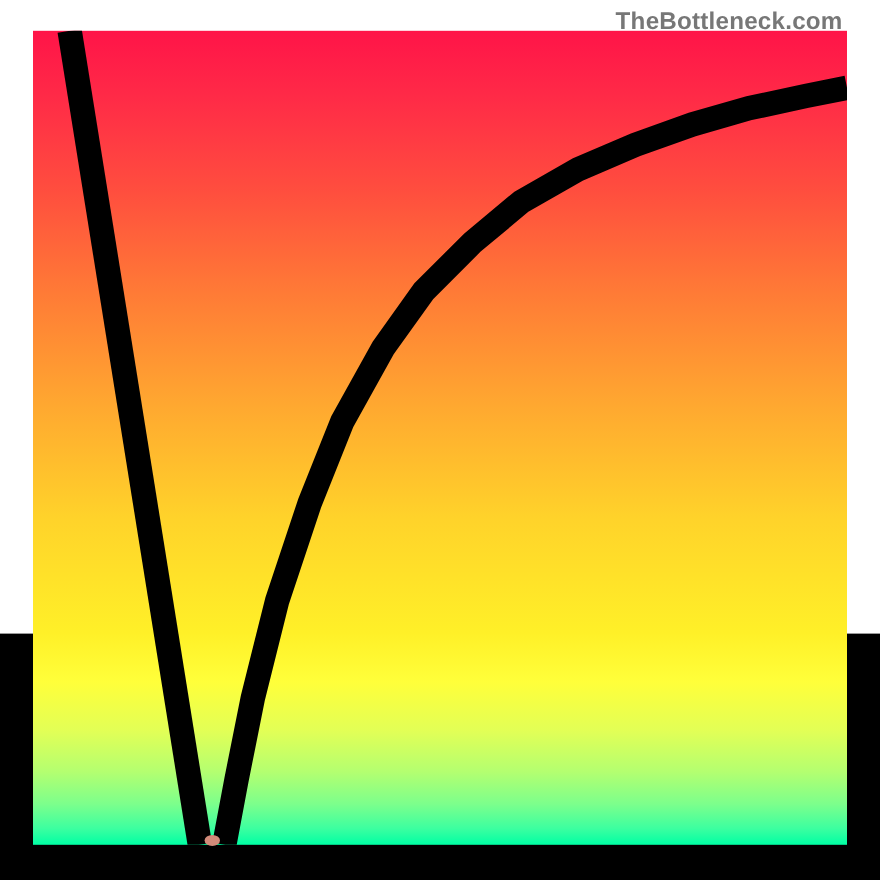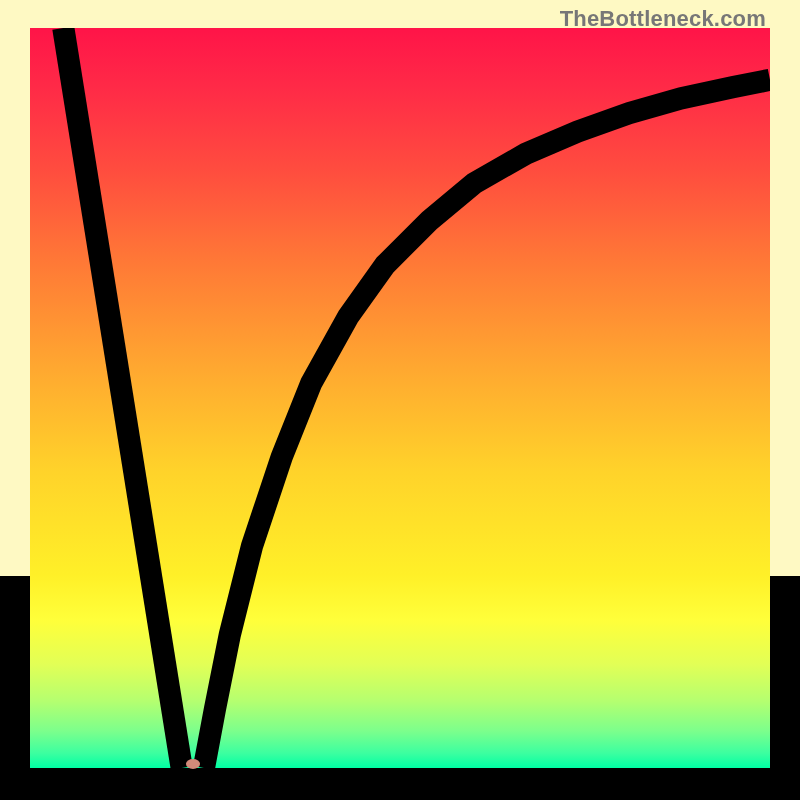--- a/index.html
+++ b/index.html
@@ -1,21 +1,21 @@
 <!DOCTYPE html>
 <html><head>
 <meta charset="utf-8">
 <style>
   * { margin: 0; padding: 0; box-sizing: border-box; }
   html, body { width: 800px; height: 800px; overflow: hidden; background: #000; }
   .frame {
     position: relative;
     width: 800px;
     height: 576px;
-    background: #fef9c3;
+    background: #ffffff;
   }
   .plot-area {
     position: absolute;
     left: 30px;
     top: 28px;
     width: 740px;
     height: 740px;
     background: linear-gradient(to bottom,
       #ff1448 0%,
       #ff2a47 8%,

